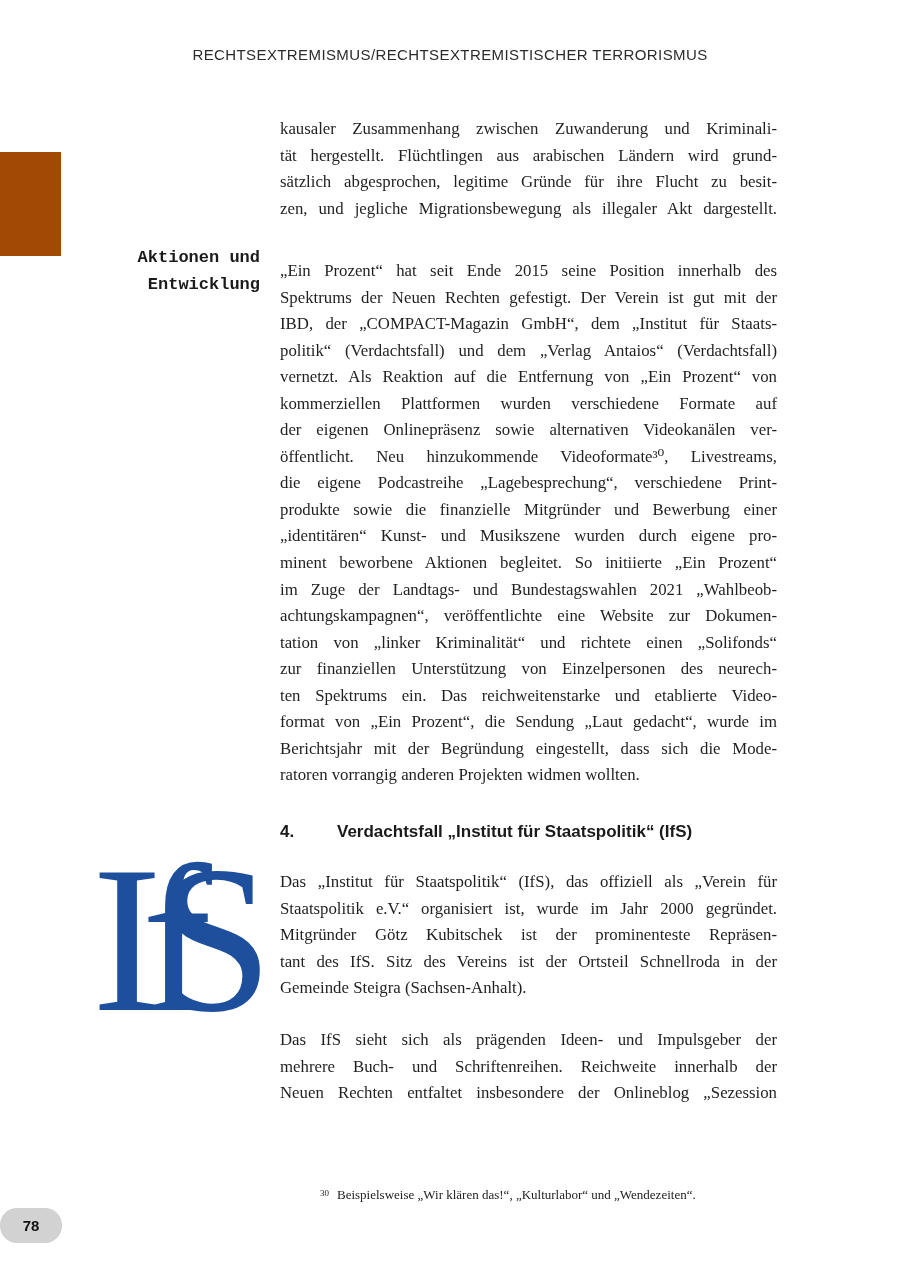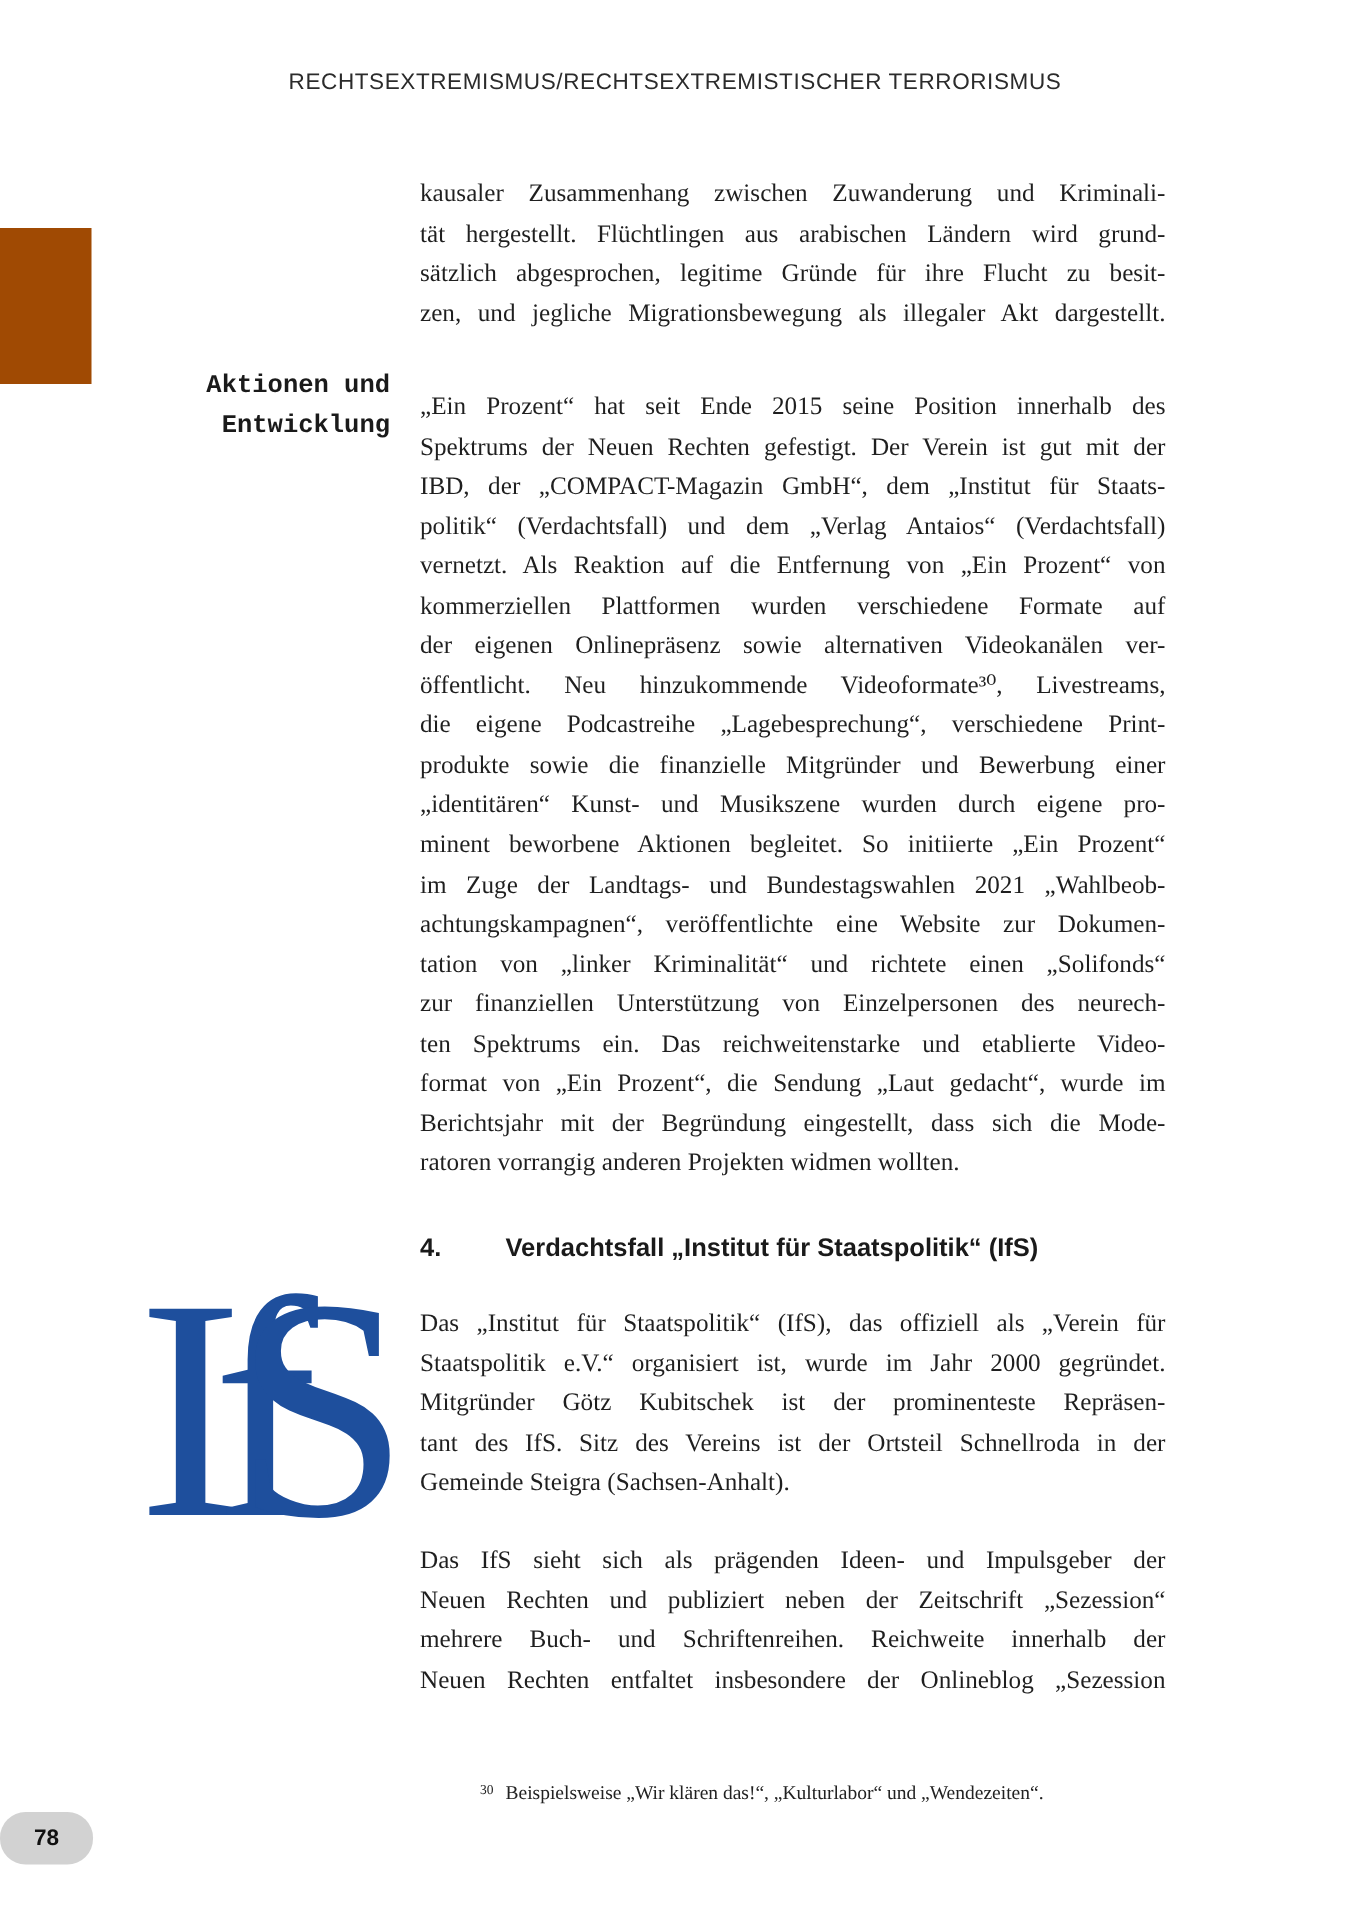--- a/index.html
+++ b/index.html
@@ -186,21 +186,20 @@
   <div class="bodytext para-ifs1">
       <div class="jline">Das „Institut für Staatspolitik“ (IfS), das offiziell als „Verein für</div>
       <div class="jline">Staatspolitik e.V.“ organisiert ist, wurde im Jahr 2000 gegründet.</div>
       <div class="jline">Mitgründer Götz Kubitschek ist der prominenteste Repräsen-</div>
       <div class="jline">tant des IfS. Sitz des Vereins ist der Ortsteil Schnellroda in der</div>
       <div class="jline jlast">Gemeinde Steigra (Sachsen-Anhalt).</div>
     </div>
 
   <div class="bodytext para-ifs2">
       <div class="jline">Das IfS sieht sich als prägenden Ideen- und Impulsgeber der</div>
-      <div class="jline">Neuen Rechten und publiziert neben der Zeitschrift „Sezession“</div>
       <div class="jline">mehrere Buch- und Schriftenreihen. Reichweite innerhalb der</div>
       <div class="jline">Neuen Rechten entfaltet insbesondere der Onlineblog „Sezession</div>
     </div>
 
   <div class="footnote">
     <span class="fn-marker">30</span>
     <span class="fn-text">Beispielsweise „Wir klären das!“, „Kulturlabor“ und „Wendezeiten“.</span>
   </div>
 
   <div class="page-num-box">

